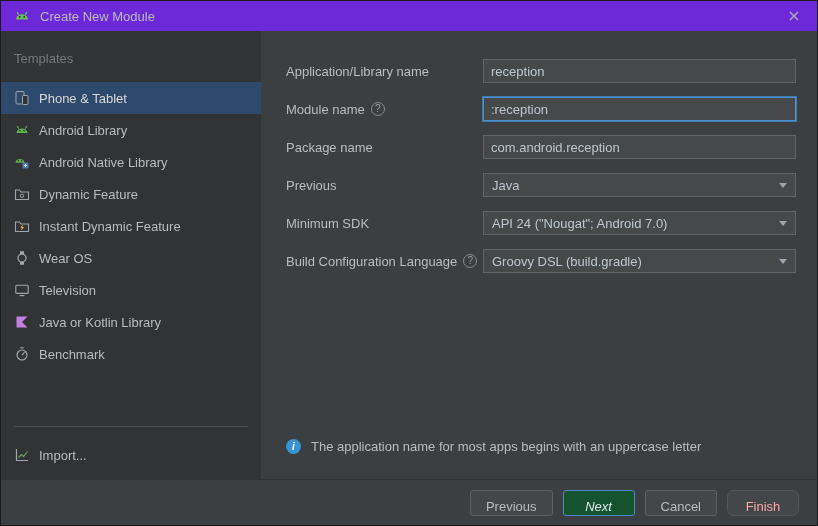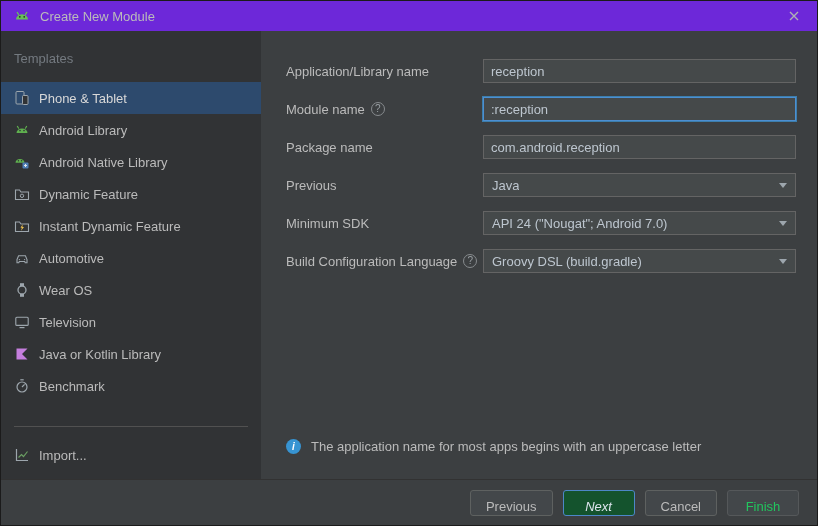--- a/index.html
+++ b/index.html
@@ -57,21 +57,21 @@
   .info-text { color:#bbbbbb; }
 
   
   .footer { height:46px; flex:0 0 auto; display:flex; align-items:center; justify-content:flex-end; padding:0 18px; border-top:1px solid #323232; background:#3c3f41; }
   .btn {
     height:26px; min-width:72px; padding:8px 15px; margin-left:10px;
     background:#43474a; border:1px solid #5e6160; border-radius:3px;
     color:#bbbbbb; font-family:"Liberation Sans", sans-serif; font-size:13px; cursor:pointer;
   }
   .btn.primary { background:#14532d; border-color:#4d87c8; color:#dce4ec;font-style:italic; }
-  .btn.disabled { color:#22c55e; border-color:#55585a; cursor:default; }
+  .btn.disabled { color:#fca5a5; border-color:#55585a; cursor:default;border-radius:7px; }
 </style>
 </head>
 <body>
 
 <div class="window">
 
   <div class="titlebar">
     <span class="app-icon">
       <svg viewBox="0 0 18 18">
           <path d="M3 12.5a6 5.2 0 0 1 12 0z" fill="#67c257"></path>
@@ -139,30 +139,20 @@
               <svg viewBox="0 0 16 16">
                 <path d="M1.5 4h4l1.5 2h7.5v7.5H1.5z" fill="none" stroke="#9da6ad" stroke-width="1.1"></path>
                 <path d="M8.6 6.5l-2.1 3.3h1.4l-0.9 3 3-3.8H8.4z" fill="#f0c24b"></path>
               </svg>
             </span>
             <span>Instant Dynamic Feature</span>
           </div>
           <div class="sidebar-item">
             <span class="item-icon">
               <svg viewBox="0 0 16 16">
-                <path d="M3 9.5L4.6 5.8h6.8L13 9.5v3.2h-1.8l-0.5-1.2H5.3l-0.5 1.2H3z" fill="none" stroke="#9da6ad" stroke-width="1.1"></path>
-                <circle cx="5.4" cy="9.6" r="0.7" fill="#9da6ad"></circle>
-                <circle cx="10.6" cy="9.6" r="0.7" fill="#9da6ad"></circle>
-              </svg>
-            </span>
-            <span>Automotive</span>
-          </div>
-          <div class="sidebar-item">
-            <span class="item-icon">
-              <svg viewBox="0 0 16 16">
                 <rect x="6" y="1.2" width="4" height="2.8" fill="#9da6ad"></rect>
                 <rect x="6" y="12" width="4" height="2.8" fill="#9da6ad"></rect>
                 <circle cx="8" cy="8" r="4" fill="none" stroke="#9da6ad" stroke-width="1.3"></circle>
               </svg>
             </span>
             <span>Wear OS</span>
           </div>
           <div class="sidebar-item">
             <span class="item-icon">
               <svg viewBox="0 0 16 16">

